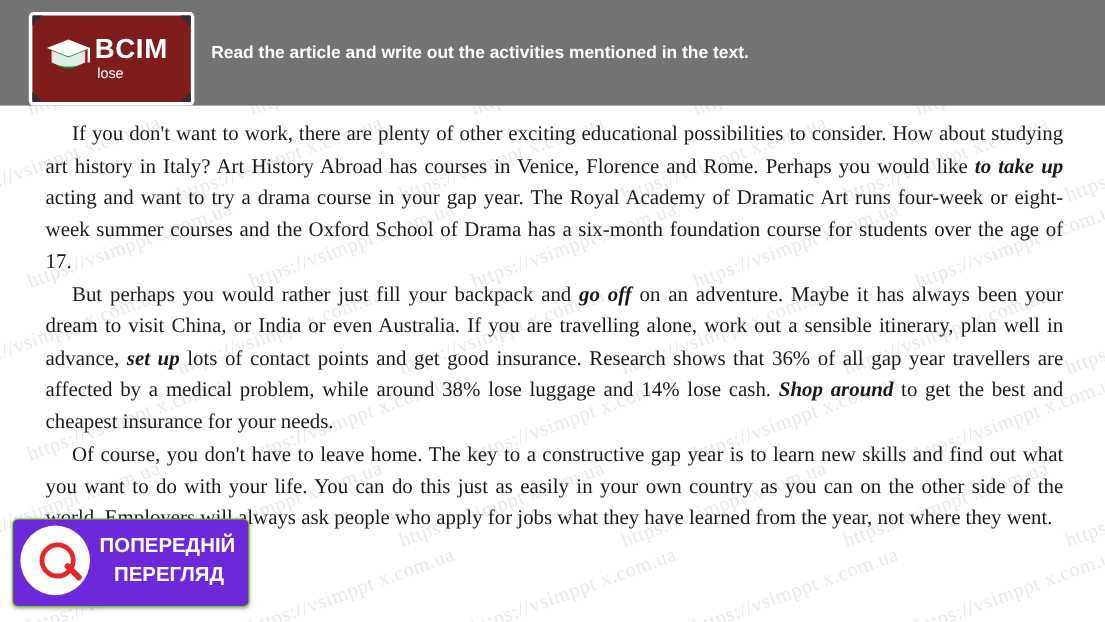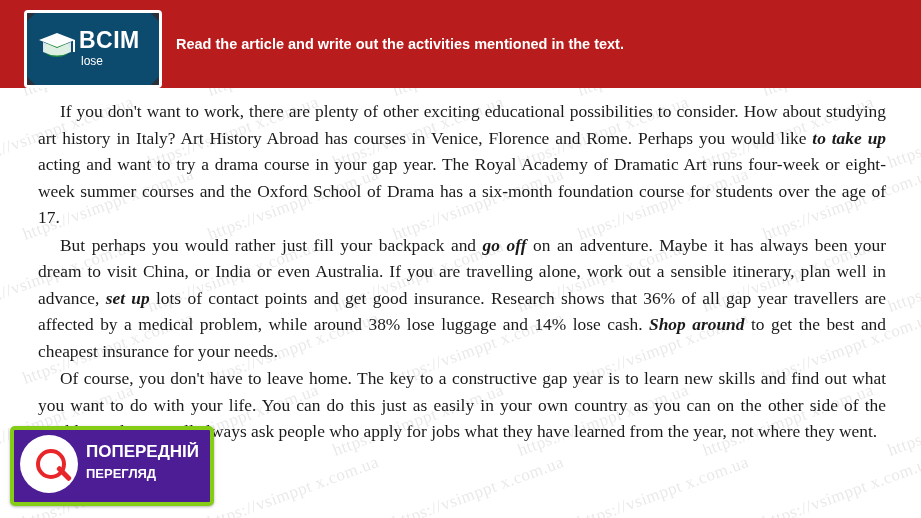--- a/index.html
+++ b/index.html
@@ -34,21 +34,21 @@
     letter-spacing: 0.5px;
   }
 
   
   #header {
     position: absolute;
     left: 0;
     top: 0;
     width: 921px;
     height: 88px;
-    background: #b91c1c;
+    background: #737373;
     z-index: 3;
   }
   #header-title {
     position: absolute;
     left: 176px;
     top: 36px;
     width: 560px;
     color: #ffffff;
     font-size: 14.5px;
     font-weight: bold;
@@ -63,21 +63,21 @@
     font-family: "Liberation Serif", serif;
   }
 
   
   #logo {
     position: absolute;
     left: 24px;
     top: 10px;
     width: 132px;
     height: 72px;
-    background: #0c4a6e;
+    background: #7f1d1d;
     border: 3px solid #ffffff;
     border-radius: 4px;
     z-index: 4;
     overflow: hidden;
   }
   #logo .corner-tl, #logo .corner-tr, #logo .corner-bl, #logo .corner-br {
     position: absolute;
     width: 13px;
     height: 13px;
     background: #2b2f38;
@@ -131,22 +131,22 @@
   }
   #content b { font-weight: bold; font-style: italic; }
 
   
   #preview-badge {
     position: absolute;
     left: 10px;
     bottom: 12px;
     width: 196px;
     height: 72px;
-    background: #4c1d95;
-    border: 4px solid #84cc16;
+    background: #6d28d9;
+    border: 1px solid #84cc16;
     border-radius: 5px;
     z-index: 5;
     box-shadow: 0 1px 3px rgba(0,0,0,0.3);
   }
   #preview-circle {
     position: absolute;
     left: 6px;
     top: 5px;
     width: 58px;
     height: 58px;
@@ -176,24 +176,24 @@
     position: absolute;
     left: 72px;
     top: 12px;
     color: #ffffff;
     font-size: 17px;
     font-weight: bold;
     font-family: "Liberation Sans", sans-serif;
   }
   #preview-line2 {
     position: absolute;
-    left: 72px;
+    left: 84px;
     top: 36px;
     color: #ffffff;
-    font-size: 13px;
+    font-size: 17px;
     font-weight: bold;
     font-family: "Liberation Sans", sans-serif;
   }
 </style>
 </head>
 <body>
 
 <div id="watermarks">
     <div class="wm" style="left: -40px; top: 10px;">https://vsimppt x.com.ua</div>
     <div class="wm" style="left: 145px; top: 10px;">https://vsimppt x.com.ua</div>

